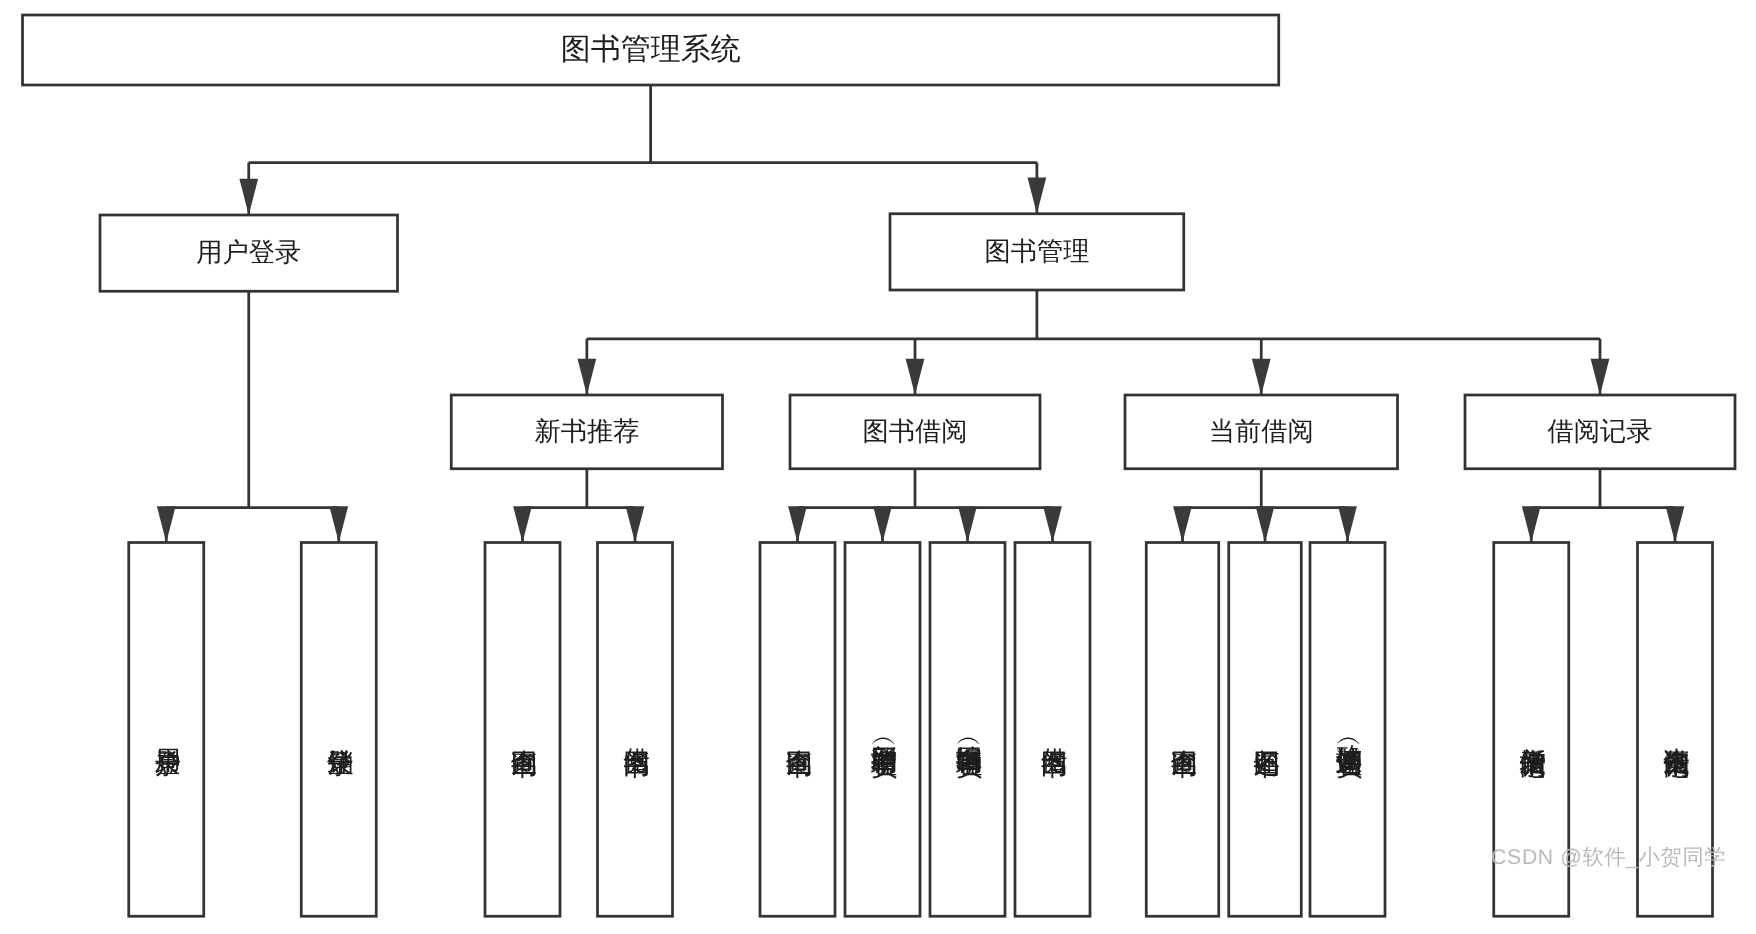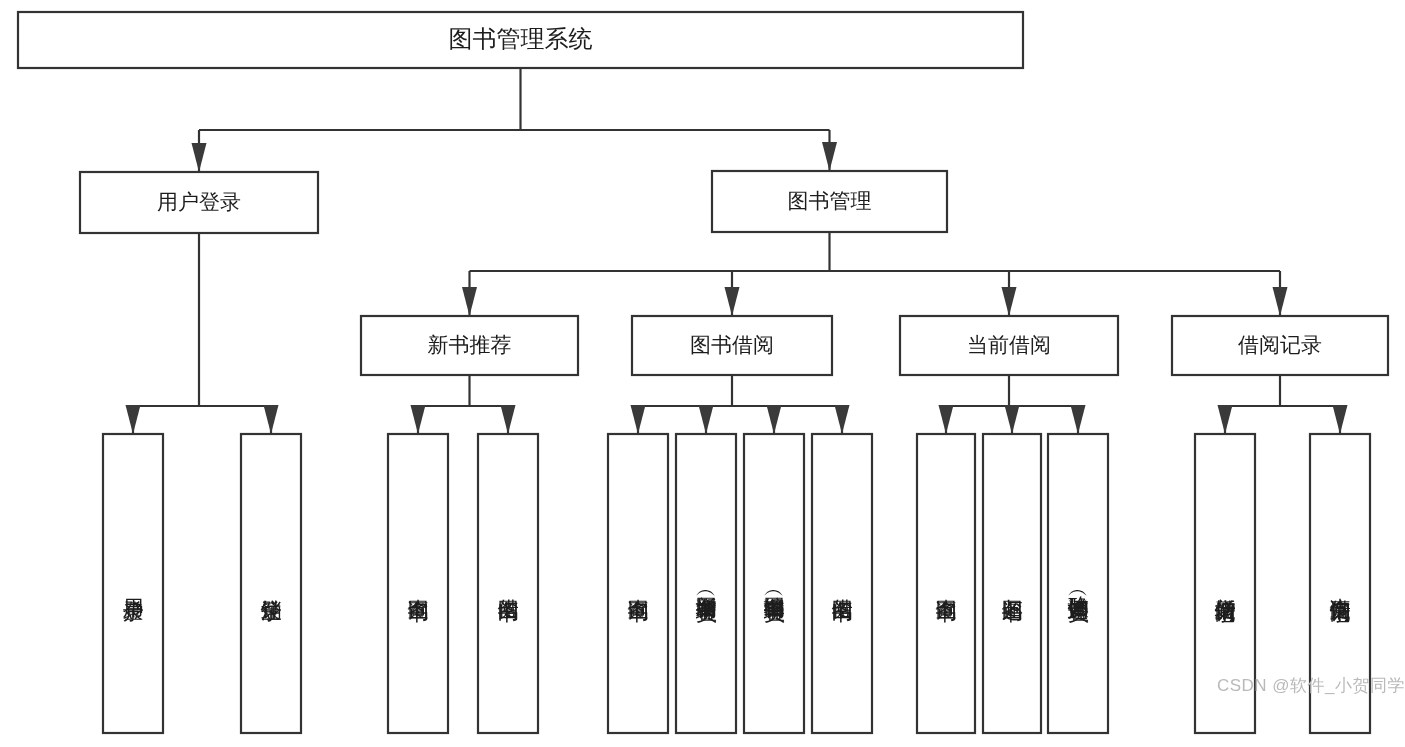--- a/index.html
+++ b/index.html
@@ -61,21 +61,21 @@
     text-orientation: upright;
     display: flex;
     align-items: center;
     justify-content: center;
     white-space: nowrap;
     letter-spacing: 1px;
     pointer-events: none;
   }
   #watermark {
     position: absolute;
-    right: 0;
+    right: 24px;
     bottom: 6px;
     font-family: "Liberation Sans", "DejaVu Sans", sans-serif;
     font-size: 17px;
     color: #b9b9b9;
     white-space: nowrap;
     letter-spacing: 0.5px;
   }
 </style>
 </head>
 <body>

